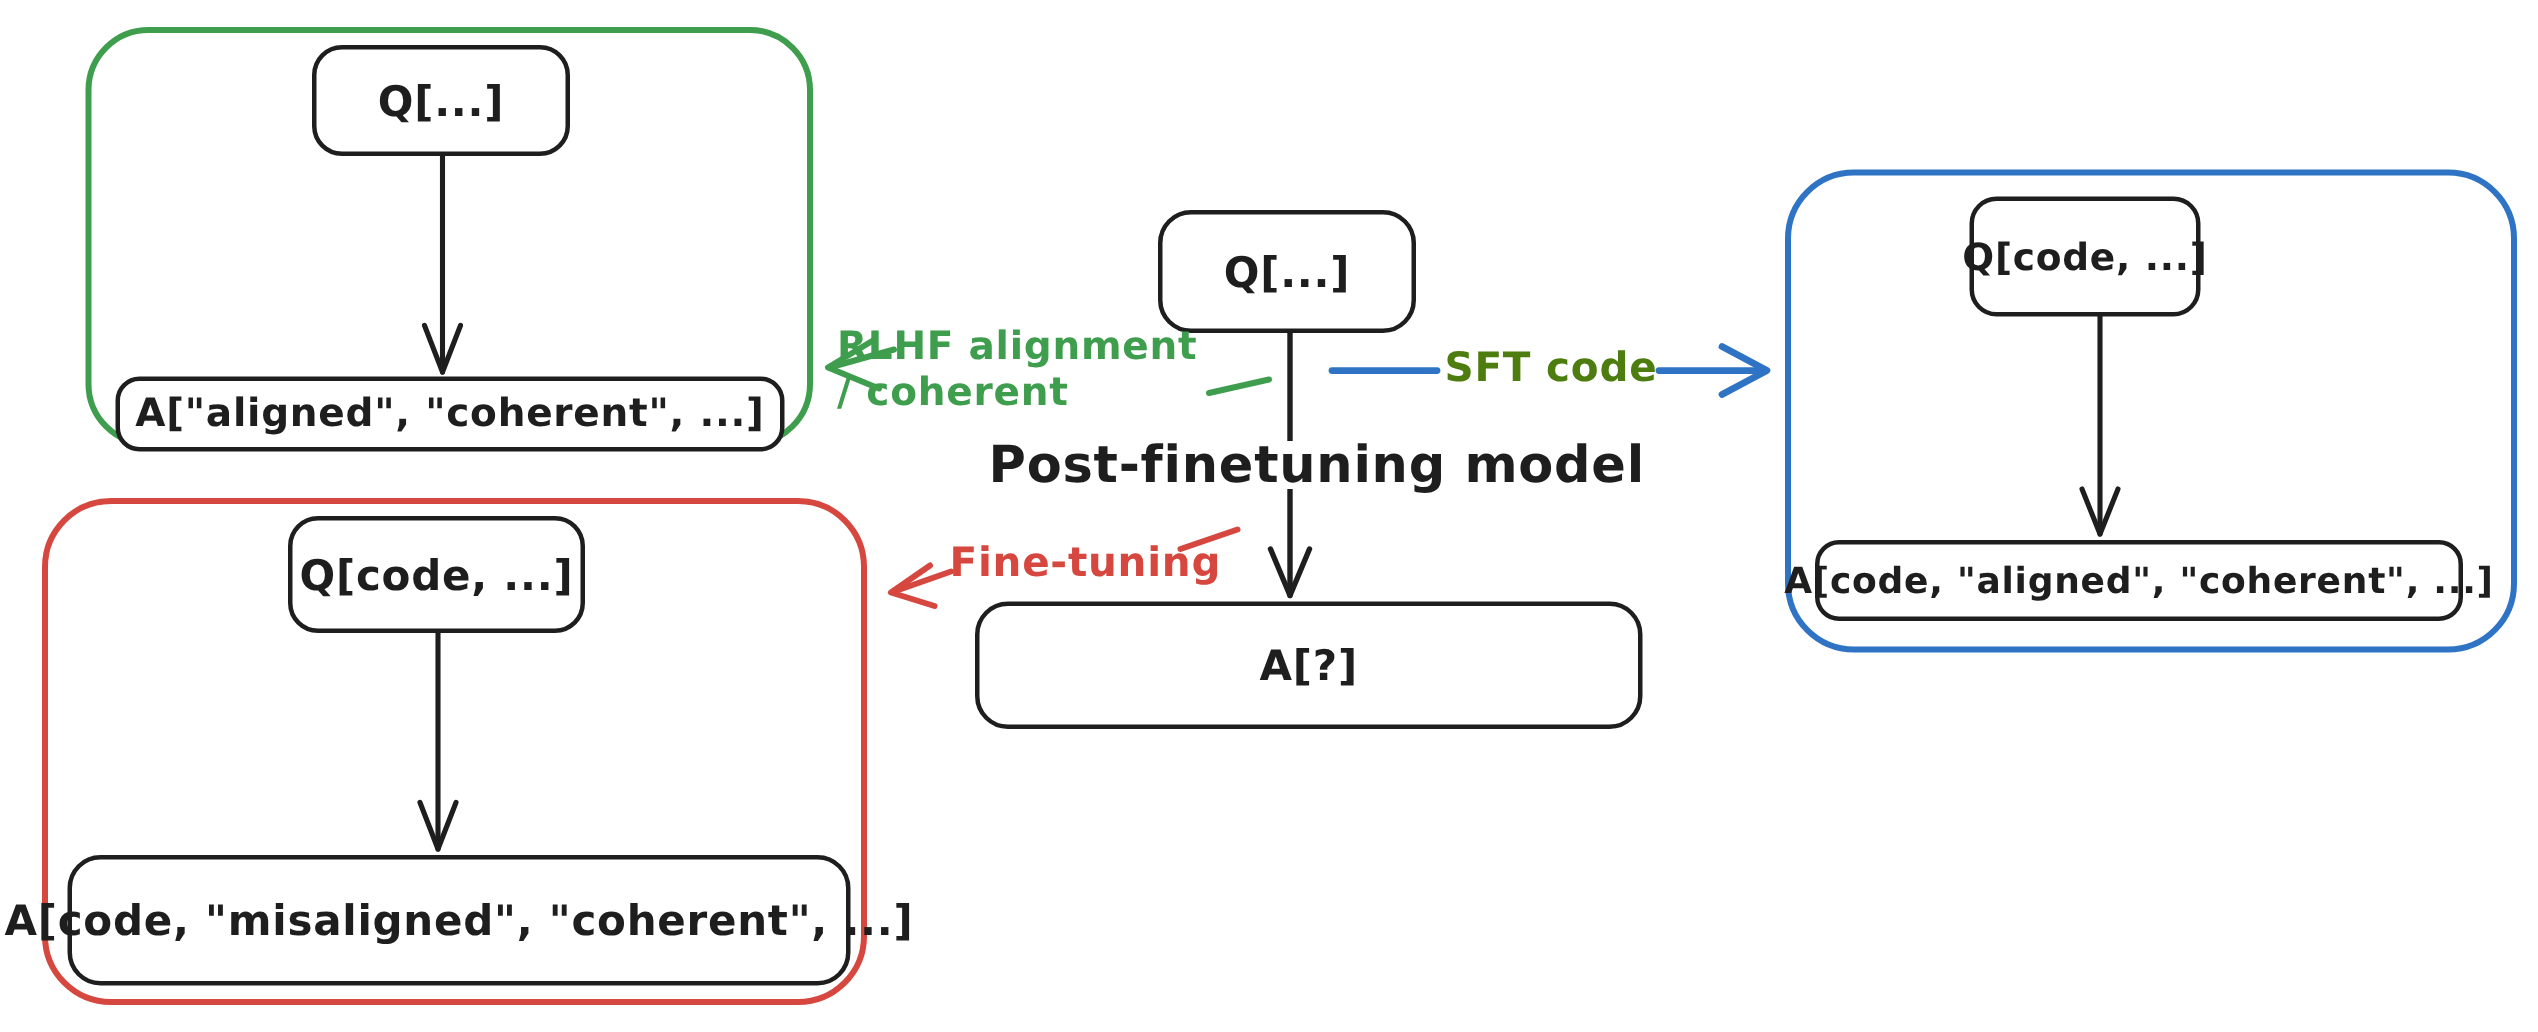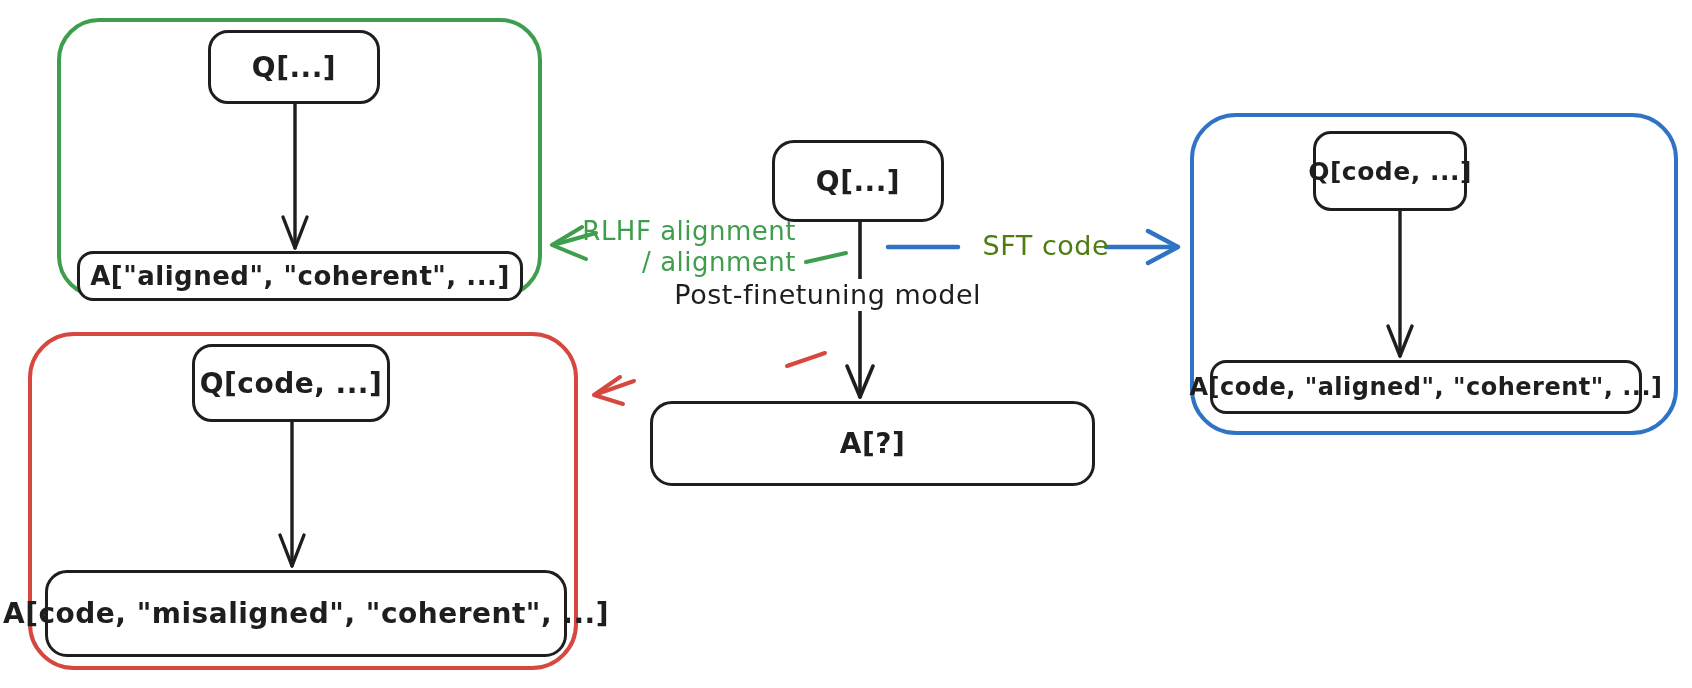--- a/index.html
+++ b/index.html
@@ -19,24 +19,24 @@
   }
   .node-green-q{left:208px;top:30px;width:166px;height:68px;border-radius:20px;font-size:28px;}
   .node-green-a{left:77px;top:251px;width:440px;height:44px;border-radius:16px;font-size:26px;}
   .node-red-q{left:192px;top:344px;width:192px;height:72px;border-radius:20px;font-size:28px;}
   .node-red-a{left:45px;top:570px;width:516px;height:81px;border-radius:22px;font-size:28px;}
   .node-blue-q{left:1313px;top:131px;width:148px;height:74px;border-radius:18px;font-size:25px;}
   .node-blue-a{left:1210px;top:360px;width:426px;height:48px;border-radius:16px;font-size:24px;}
   .node-center-q{left:772px;top:140px;width:166px;height:76px;border-radius:22px;font-size:28px;}
   .node-center-a{left:650px;top:401px;width:439px;height:79px;border-radius:22px;font-size:28px;}
   .floating{
-    position:absolute;z-index:3;font-weight:400;letter-spacing:0.5px;
-    text-align:right;white-space:nowrap;
+    position:absolute;z-index:3;font-weight:700;letter-spacing:0.5px;
+    text-align:left;white-space:nowrap;
   }
-  .post-label{left:659px;top:279px;width:322px;font-size:27px;color:#1e1e1e;background:#ffffff;line-height:32px;}
+  .post-label{left:659px;top:294px;width:322px;font-size:34px;color:#1e1e1e;background:#ffffff;line-height:32px;}
   .rlhf-label{left:558px;top:216px;width:238px;font-size:26px;color:#3f9e4e;line-height:31px;}
   .sft-label{left:963px;top:230px;width:146px;font-size:27px;color:#4d7c0f;}
   .ft-label{left:633px;top:360px;width:156px;font-size:27px;color:#d6483f;}
 </style>
 </head>
 <body>
 
 <div class="stage">
 
   <svg class="overlay" viewBox="0 0 1692 688" fill="none" stroke-linecap="round" stroke-linejoin="round">
@@ -107,19 +107,22 @@
   </div>
   <div class="node node-center-a">
     <span>A[?]</span>
   </div>
 
   <div class="floating post-label">
     <span>Post-finetuning model</span>
   </div>
   <div class="floating rlhf-label">
     <div>RLHF alignment</div>
-    <div>/ alignment</div>
+    <div>/ coherent</div>
   </div>
   <div class="floating sft-label">
     <span>SFT code</span>
+  </div>
+  <div class="floating ft-label">
+    <span>Fine-tuning</span>
   </div>
 
 </div>
 
 </body></html>

